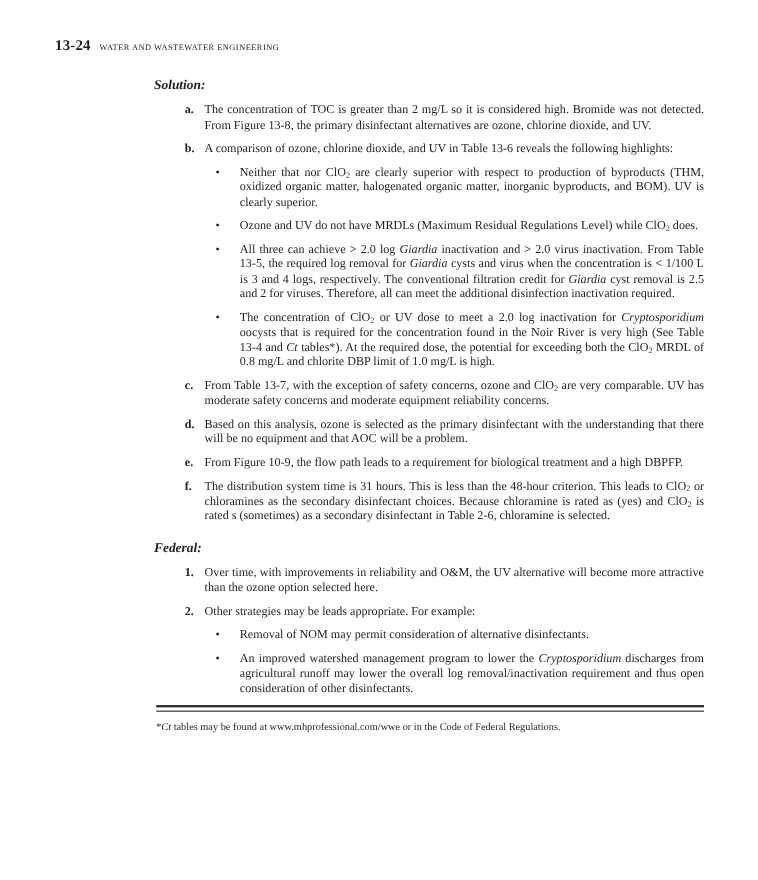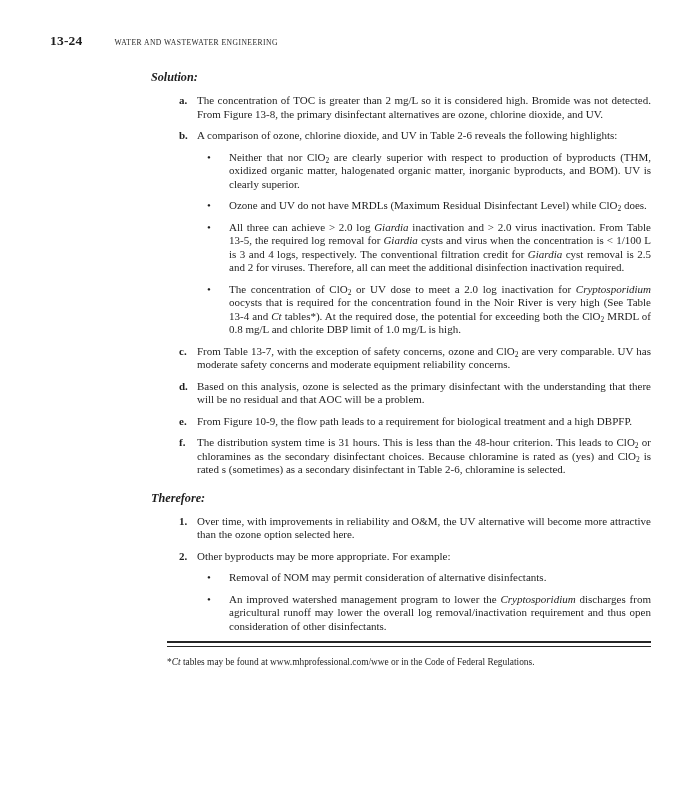--- a/index.html
+++ b/index.html
@@ -11,49 +11,49 @@
     color: #1e1e1e;
     font-family: "Liberation Serif", serif;
     overflow: hidden;
   }
   .header {
     position: absolute;
     top: 33px;
     left: 50px;
     display: flex;
     align-items: baseline;
-    gap: 32px;
+    gap: 8px;
   }
   .pagenum { font-weight: 700; font-size: 13.5px; letter-spacing: 0.2px; }
   .runtitle { font-size: 7.6px; letter-spacing: 0.45px; }
   .content {
     position: absolute;
     top: 70px;
-    left: 151px;
+    left: 140px;
     width: 500px;
     font-size: 11px;
     line-height: 13.5px;
   }
   .sec-heading {
     font-weight: 700;
     font-style: italic;
     font-size: 12.2px;
     line-height: 15px;
     margin: 0 0 9px 0;
   }
   .comments-heading { margin-top: 14px; }
   .item { display: flex; margin: 0 0 8px 28px; }
   .ilabel { flex: none; width: 18px; font-weight: 700; }
   .nlabel { flex: none; width: 18px; font-weight: 700; }
   .bullet { display: flex; margin: 0 0 8px 56px; }
   .bmark { flex: none; width: 22px; }
   .rich { flex: 1; text-align: justify; }
   .rich i { }
   sub { font-size: 68%; line-height: 0; vertical-align: -0.22em; }
-  .footnote-area { margin: 4px 0 0 16px; }
+  .footnote-area { margin: 4px 0 0 2px; }
   .rule {
     height: 3px;
     border-top: 2px solid #262626;
     border-bottom: 1.6px solid #262626;
   }
   .footnote {
     margin-top: 9px;
     font-size: 9.4px;
     line-height: 12px;
     text-align: left;
@@ -73,73 +73,73 @@
 
     <div class="sec-heading">Solution:</div>
 
     <div class="item">
       <span class="ilabel">a.</span>
       <div class="rich"><span>The concentration of TOC is greater than 2 mg/L so it is considered high. Bromide was not detected. From Figure 13-8, the primary disinfectant alternatives are ozone, chlorine dioxide, and UV.</span></div>
     </div>
 
     <div class="item">
       <span class="ilabel">b.</span>
-      <div class="rich"><span>A comparison of ozone, chlorine dioxide, and UV in Table 2-6 reveals the following highlights:</span></div>
+      <div class="rich"><span>A comparison of ozone, chlorine dioxide, and UV in Table 13-6 reveals the following highlights:</span></div>
     </div>
 
     <div class="bullet">
       <span class="bmark">•</span>
       <div class="rich"><span>Neither that nor ClO</span><sub>2</sub><span> are clearly superior with respect to production of byproducts (THM, oxidized organic matter, halogenated organic matter, inorganic byproducts, and BOM). UV is clearly superior.</span></div>
     </div>
 
     <div class="bullet">
       <span class="bmark">•</span>
-      <div class="rich"><span>Ozone and UV do not have MRDLs (Maximum Residual Disinfectant Level) while ClO</span><sub>2</sub><span> does.</span></div>
+      <div class="rich"><span>Ozone and UV do not have MRDLs (Maximum Residual Regulations Level) while ClO</span><sub>2</sub><span> does.</span></div>
     </div>
 
     <div class="bullet">
       <span class="bmark">•</span>
       <div class="rich"><span>All three can achieve &gt; 2.0 log </span><i>Giardia</i><span> inactivation and &gt; 2.0 virus inactivation. From Table 13-5, the required log removal for </span><i>Giardia</i><span> cysts and virus when the concentration is &lt; 1/100 L is 3 and 4 logs, respectively. The conventional filtration credit for </span><i>Giardia</i><span> cyst removal is 2.5 and 2 for viruses. Therefore, all can meet the additional disinfection inactivation required.</span></div>
     </div>
 
     <div class="bullet">
       <span class="bmark">•</span>
       <div class="rich"><span>The concentration of ClO</span><sub>2</sub><span> or UV dose to meet a 2.0 log inactivation for </span><i>Cryptosporidium</i><span> oocysts that is required for the concentration found in the Noir River is very high (See Table 13-4 and </span><i>Ct</i><span> tables*). At the required dose, the potential for exceeding both the ClO</span><sub>2</sub><span> MRDL of 0.8 mg/L and chlorite DBP limit of 1.0 mg/L is high.</span></div>
     </div>
 
     <div class="item">
       <span class="ilabel">c.</span>
       <div class="rich"><span>From Table 13-7, with the exception of safety concerns, ozone and ClO</span><sub>2</sub><span> are very comparable. UV has moderate safety concerns and moderate equipment reliability concerns.</span></div>
     </div>
 
     <div class="item">
       <span class="ilabel">d.</span>
-      <div class="rich"><span>Based on this analysis, ozone is selected as the primary disinfectant with the understanding that there will be no residual and that AOC will be a problem.</span></div>
+      <div class="rich"><span>Based on this analysis, ozone is selected as the primary disinfectant with the understanding that there will be no equipment and that AOC will be a problem.</span></div>
     </div>
 
     <div class="item">
       <span class="ilabel">e.</span>
       <div class="rich"><span>From Figure 10-9, the flow path leads to a requirement for biological treatment and a high DBPFP.</span></div>
     </div>
 
     <div class="item">
       <span class="ilabel">f.</span>
       <div class="rich"><span>The distribution system time is 31 hours. This is less than the 48-hour criterion. This leads to ClO</span><sub>2</sub><span> or chloramines as the secondary disinfectant choices. Because chloramine is rated as (yes) and ClO</span><sub>2</sub><span> is rated s (sometimes) as a secondary disinfectant in Table 2-6, chloramine is selected.</span></div>
     </div>
 
-    <div class="sec-heading comments-heading">Therefore:</div>
+    <div class="sec-heading comments-heading">Federal:</div>
 
     <div class="item">
       <span class="nlabel">1.</span>
       <div class="rich"><span>Over time, with improvements in reliability and O&amp;M, the UV alternative will become more attractive than the ozone option selected here.</span></div>
     </div>
 
     <div class="item">
       <span class="nlabel">2.</span>
-      <div class="rich"><span>Other byproducts may be more appropriate. For example:</span></div>
+      <div class="rich"><span>Other strategies may be leads appropriate. For example:</span></div>
     </div>
 
     <div class="bullet">
       <span class="bmark">•</span>
       <div class="rich"><span>Removal of NOM may permit consideration of alternative disinfectants.</span></div>
     </div>
 
     <div class="bullet">
       <span class="bmark">•</span>
       <div class="rich"><span>An improved watershed management program to lower the </span><i>Cryptosporidium</i><span> discharges from agricultural runoff may lower the overall log removal/inactivation requirement and thus open consideration of other disinfectants.</span></div>

